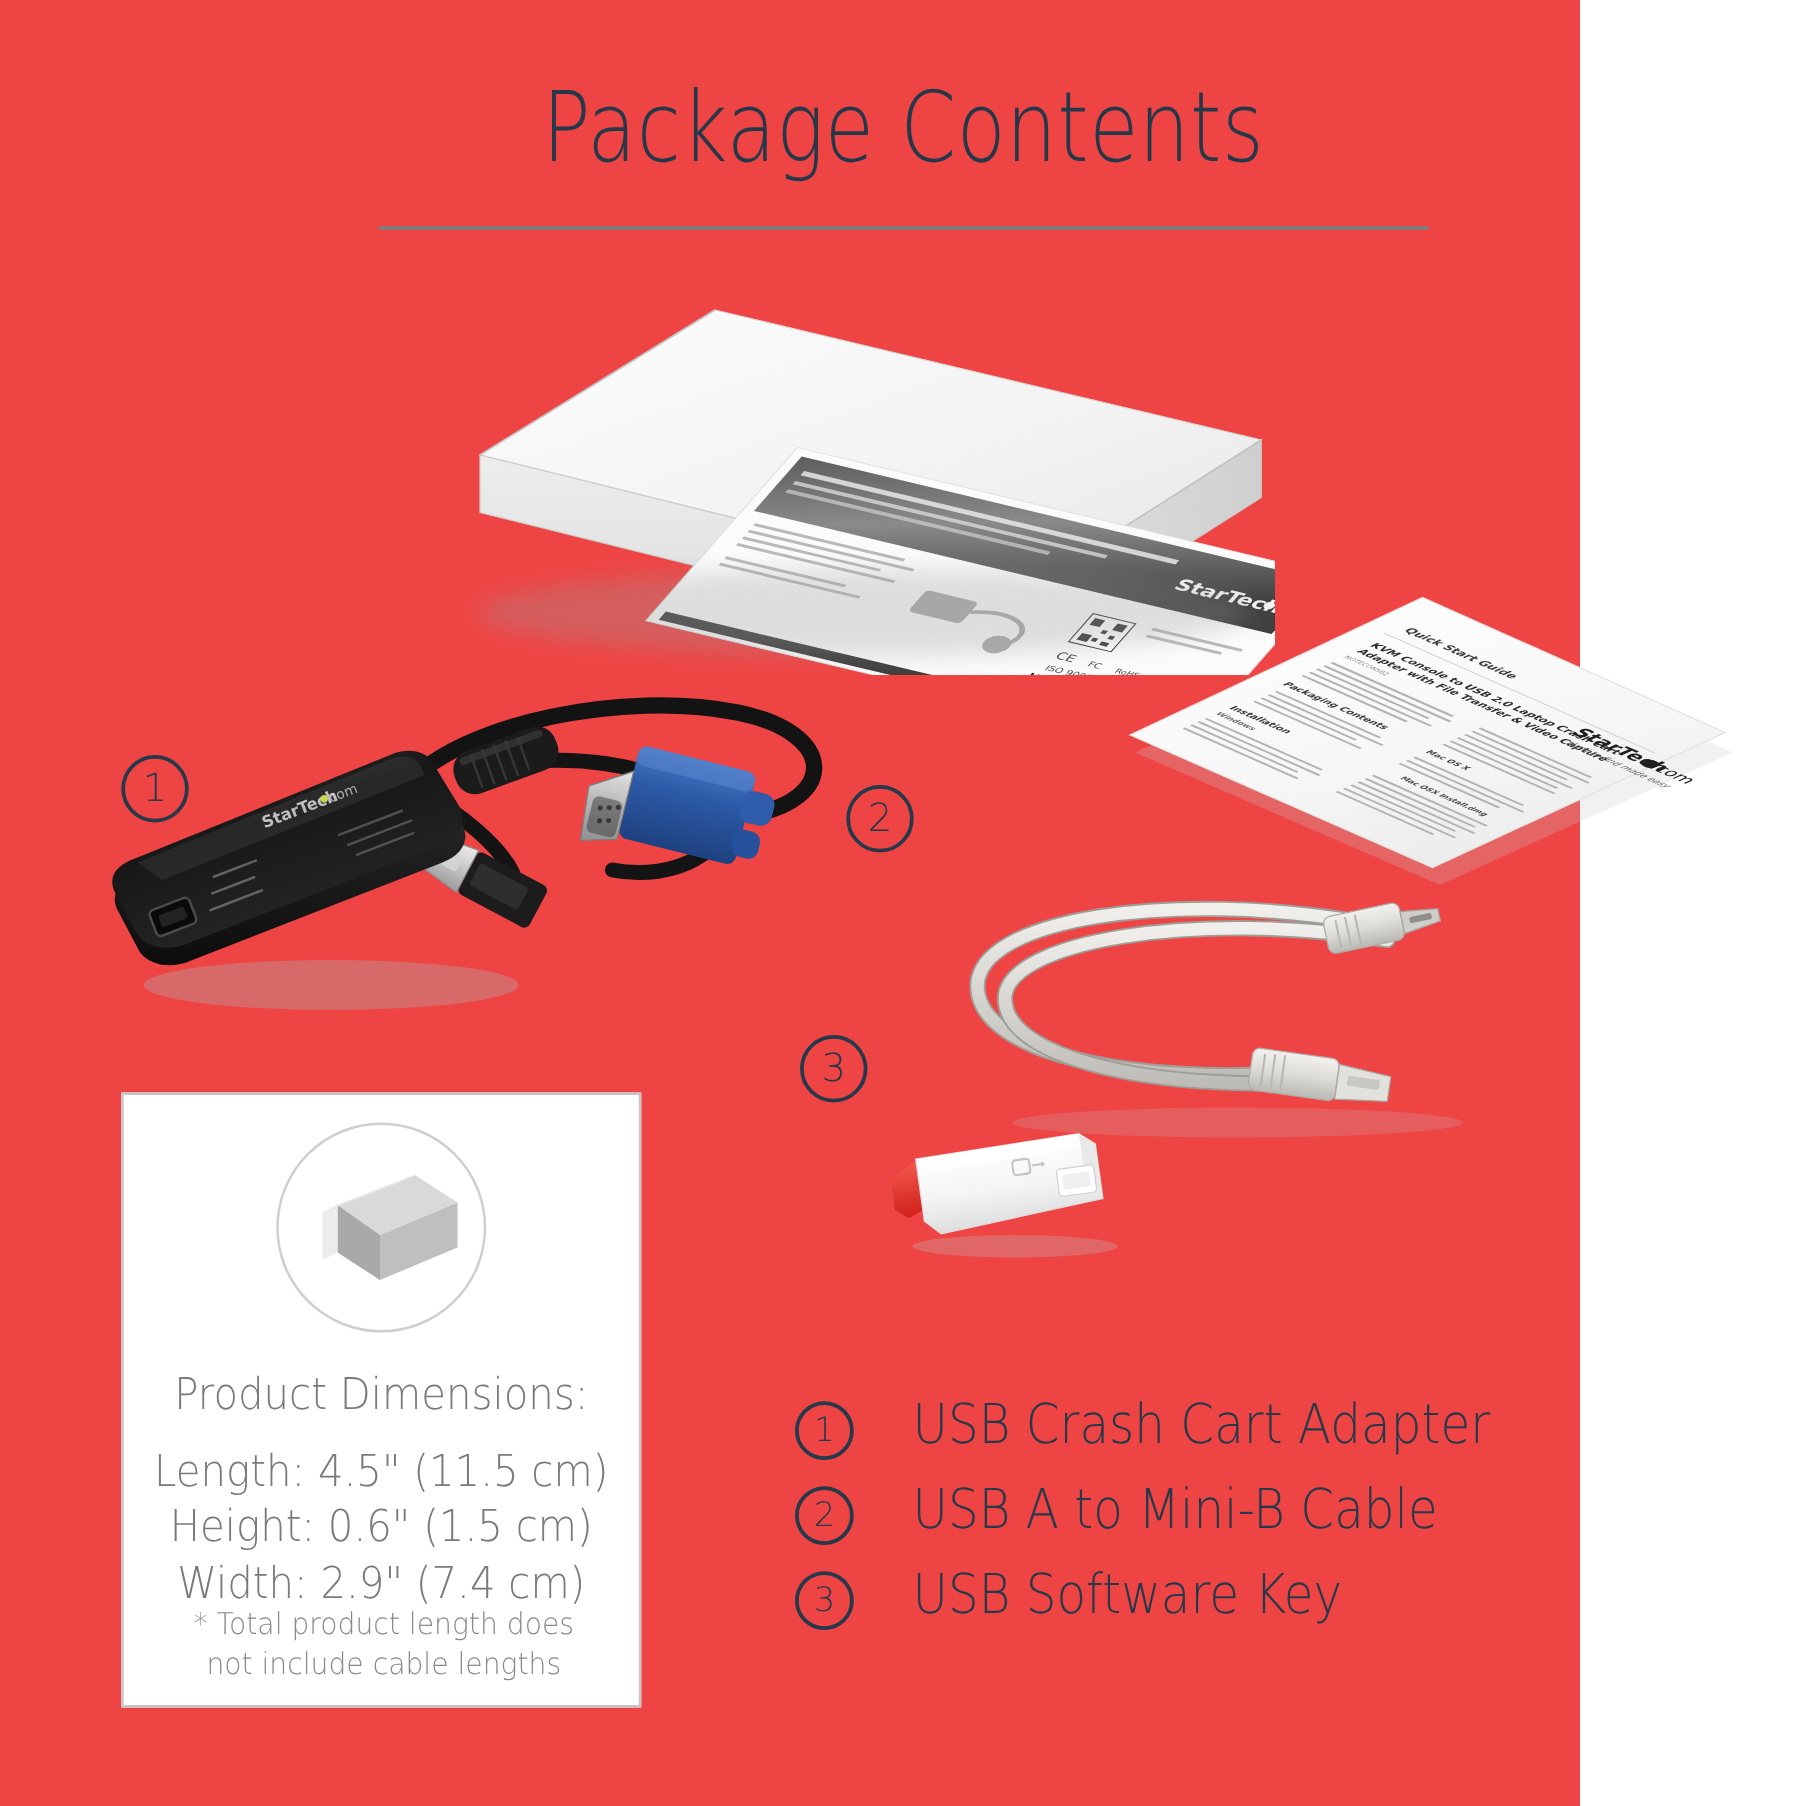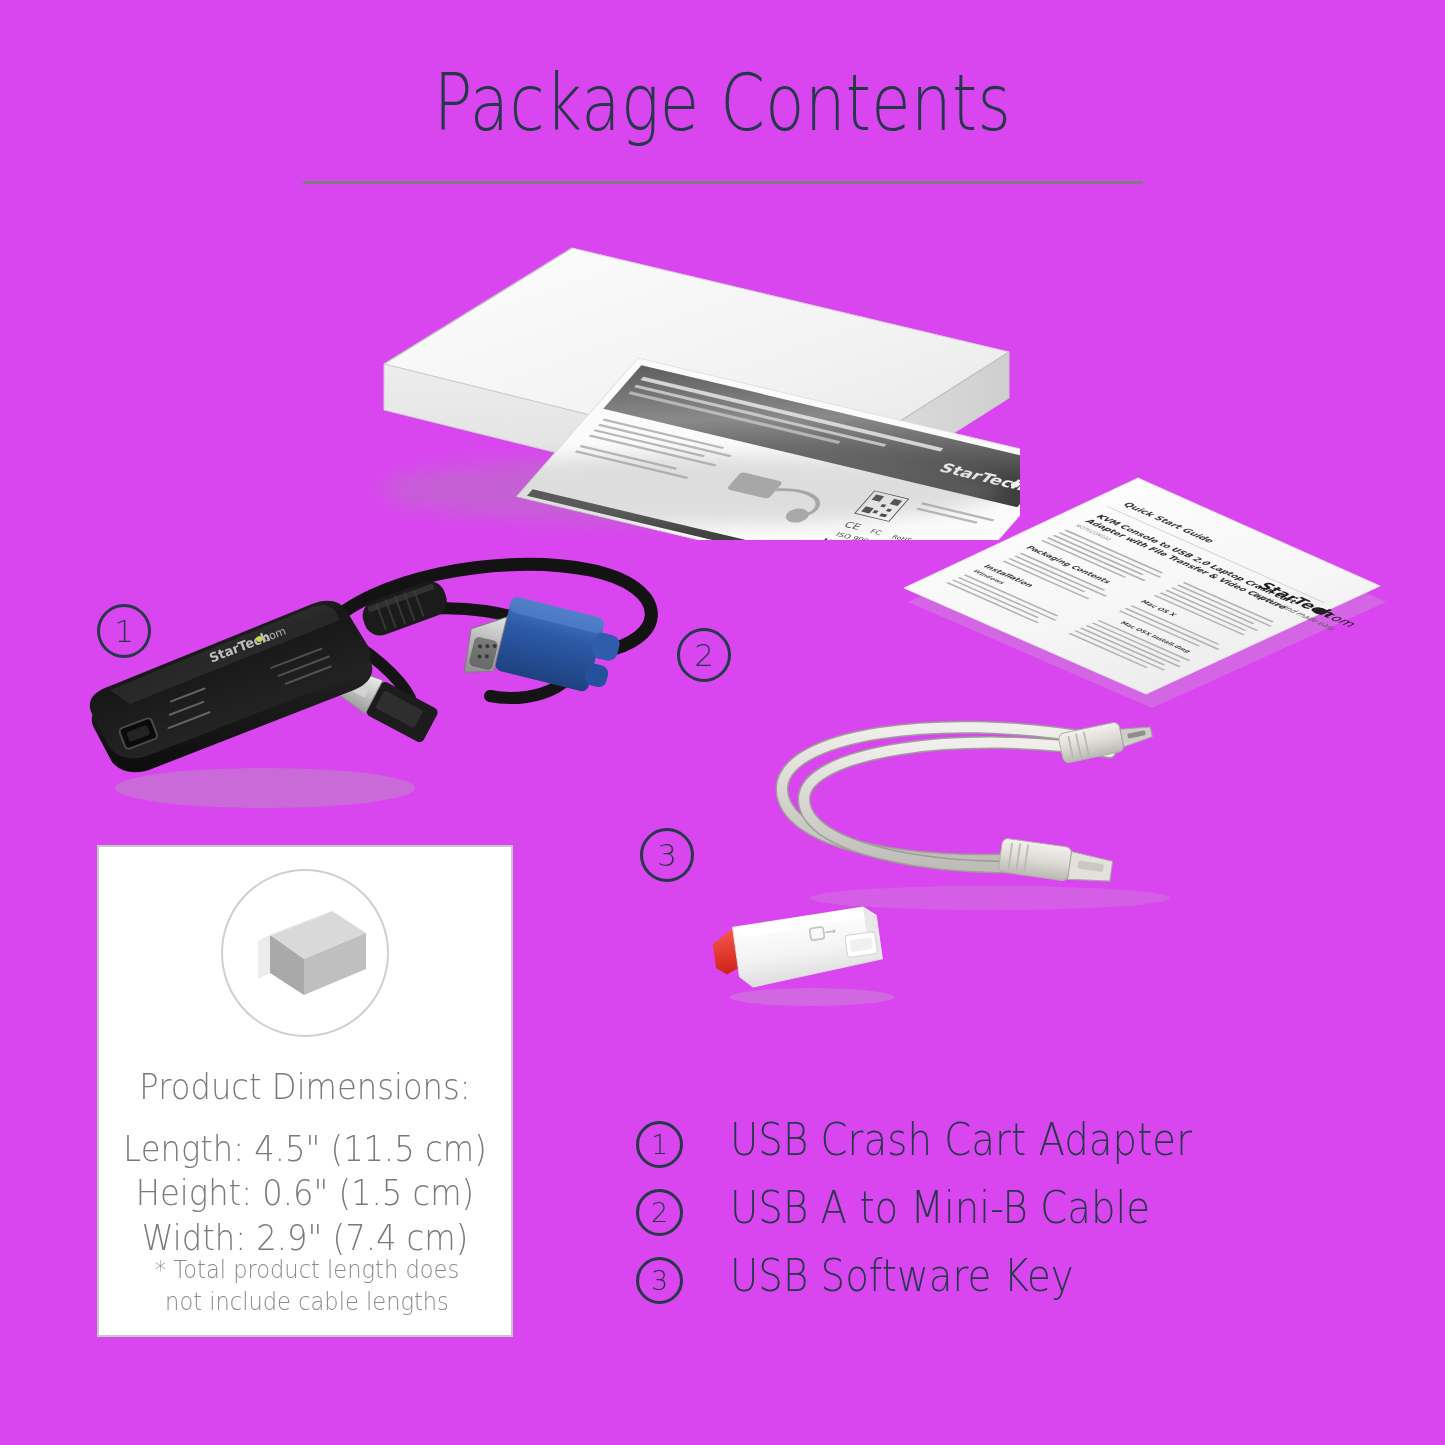--- a/index.html
+++ b/index.html
@@ -2,21 +2,21 @@
 <html><head>
 <meta charset="utf-8">
 <style>
   * { box-sizing: border-box; margin: 0; padding: 0; }
   html, body {
     width: 1445px; height: 1445px;
     background: #ffffff;
     font-family: "Liberation Sans", sans-serif;
     overflow: hidden;
   }
-  #stage { position: relative; width: 1445px; height: 1445px; background: #d946ef; }
+  #stage { position: relative; width: 1264px; height: 1445px; background: #ef4444; }
 
   
   .page-title {
     position: absolute; left: 0; top: 58px; width: 1445px;
     text-align: center;
     font-size: 78px; font-weight: 300; letter-spacing: 0.5px;
     color: #24384a;
     font-family: "DejaVu Sans", sans-serif;
     transform: scaleX(0.82); transform-origin: center top;
   }
@@ -28,21 +28,21 @@
   
   .callout {
     position: absolute; border: 3px solid #25394a; border-radius: 50%;
     display: flex; align-items: center; justify-content: center;
     color: #25394a; font-family: "DejaVu Sans", sans-serif; font-weight: 300;
     background: transparent;
   }
 
   
   .dim-panel {
-    position: absolute; left: 97px; top: 845px;
+    position: absolute; left: 97px; top: 874px;
     width: 416px; height: 492px;
     border: 2px solid #c6c6c6; background: #fff;
   }
   .dim-icon-circle {
     position: absolute; left: 50%; top: 22px; transform: translateX(-50%);
     width: 168px; height: 168px; border: 2px solid #cfcfcf; border-radius: 50%;
   }
   .iso-box { position: absolute; left: 50%; top: 50%; transform: translate(-50%,-50%); }
   .dim-heading {
     position: absolute; left: 0; top: 220px; width: 100%;

